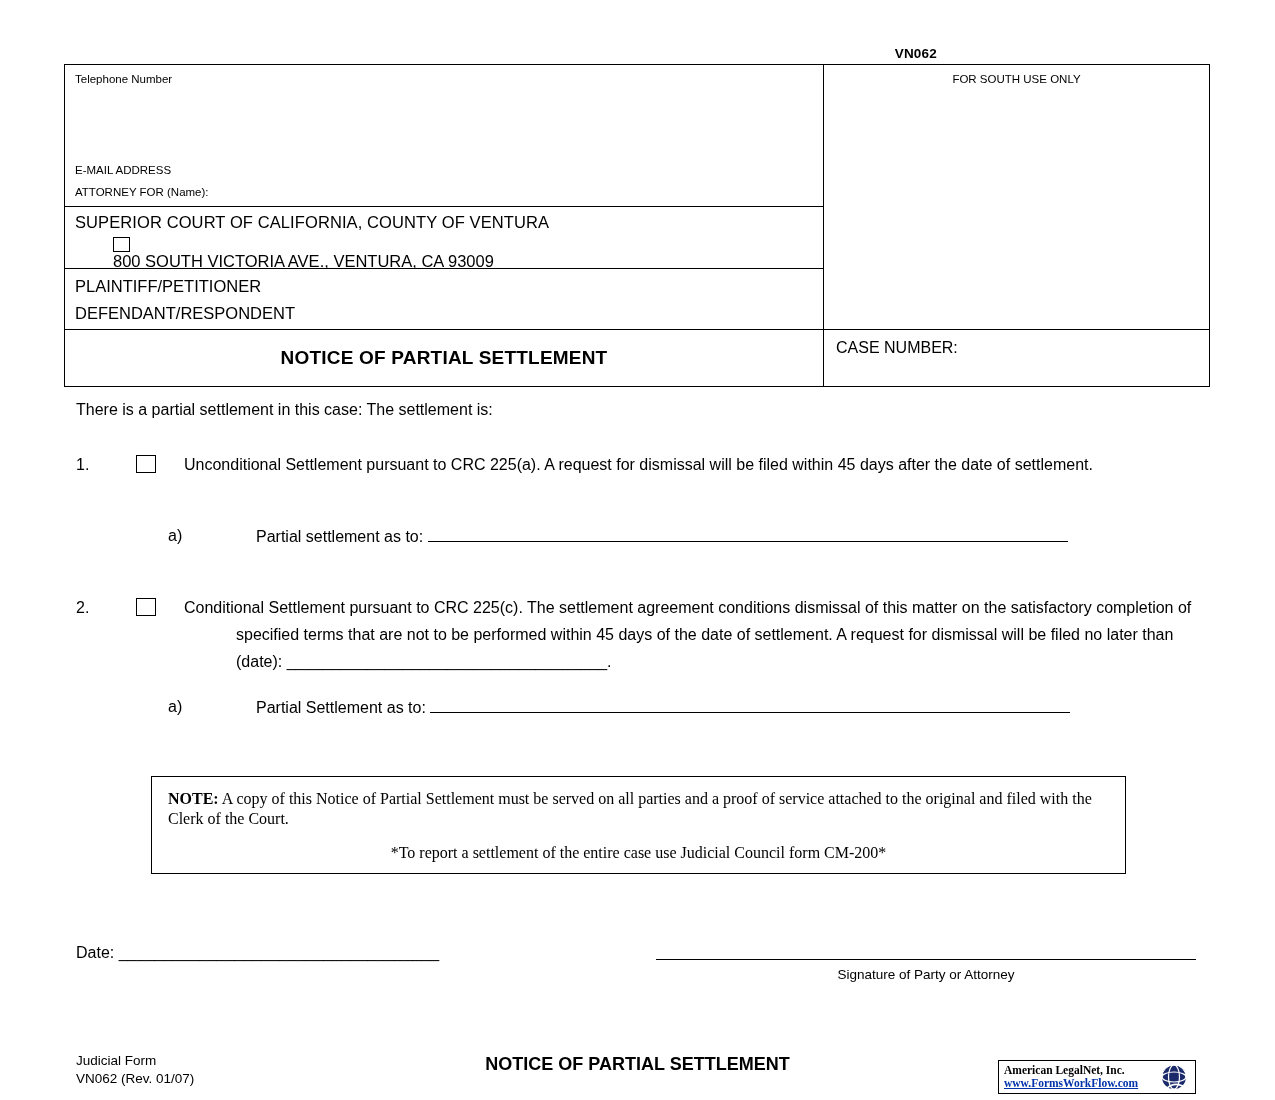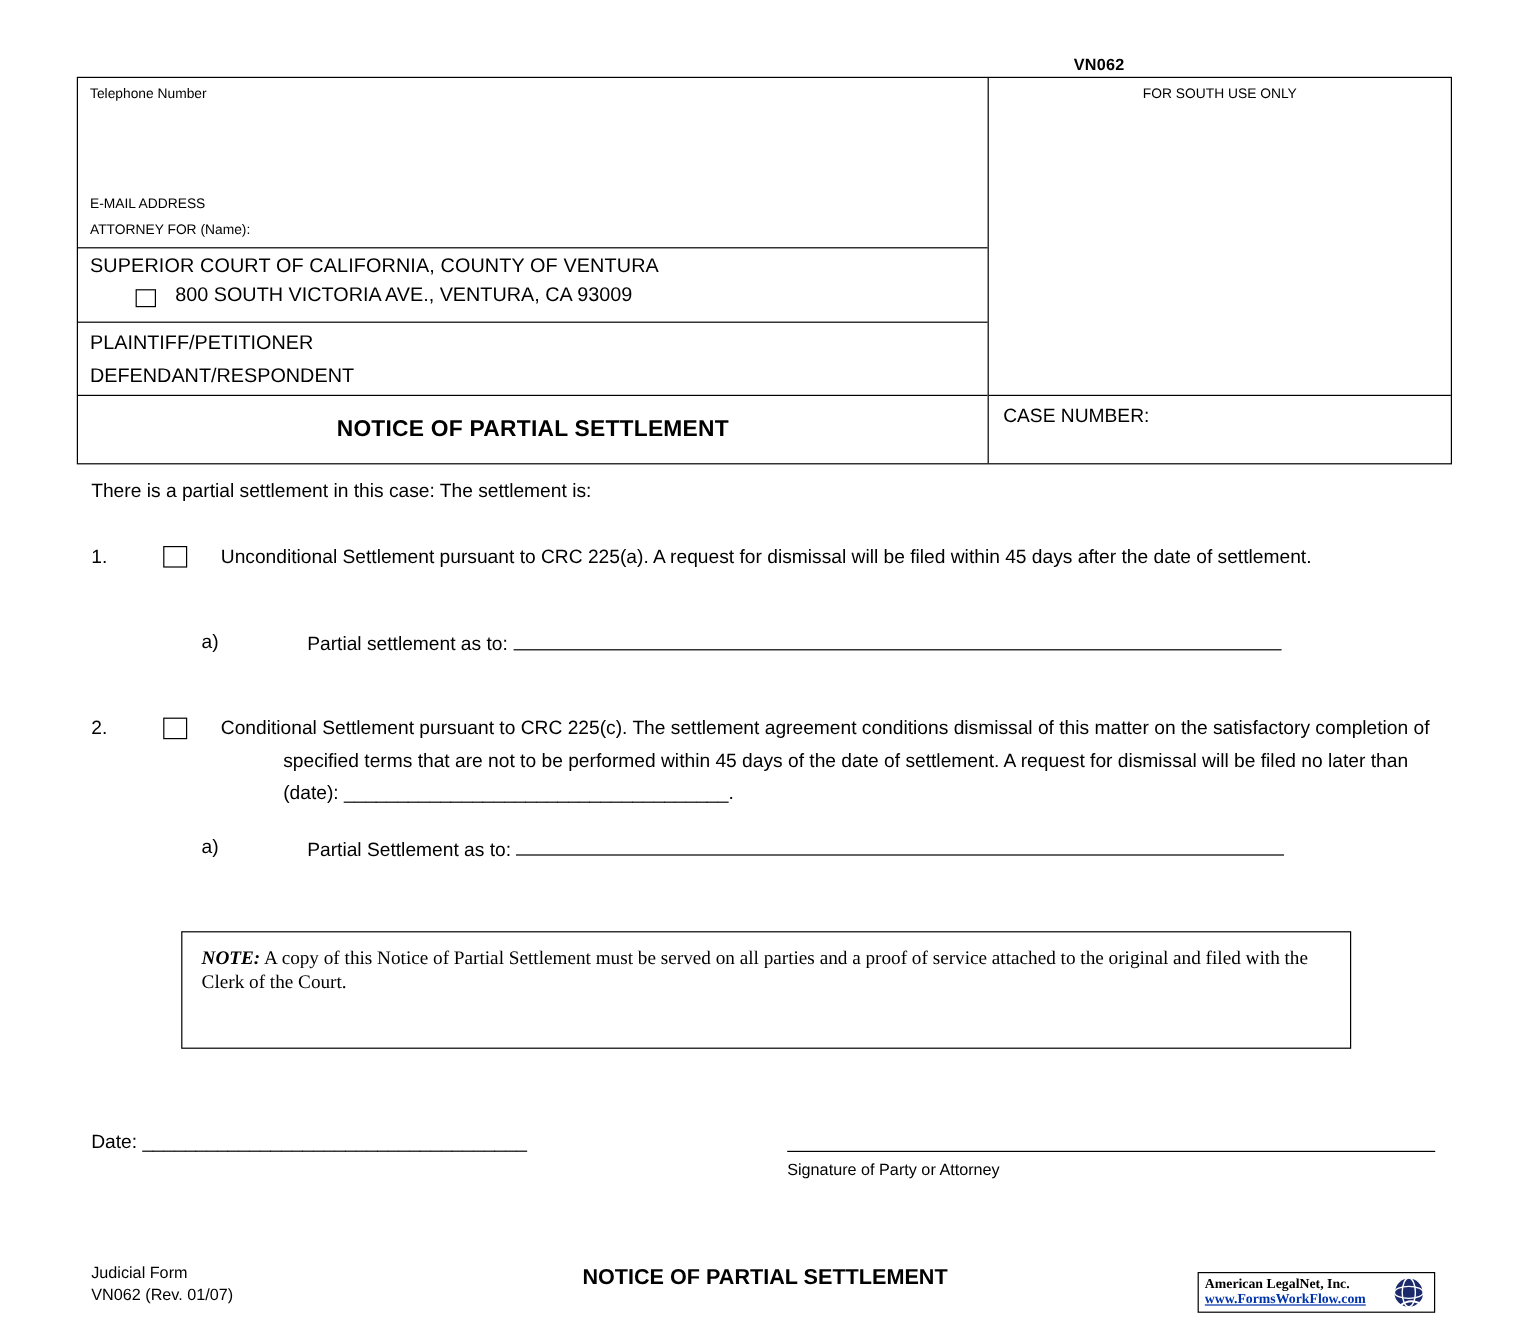--- a/index.html
+++ b/index.html
@@ -88,23 +88,24 @@
     box-sizing: border-box;
     border-bottom: 1.2px solid #000;
     padding: 6px 10px 0 10px;
   }
   .court-line1 {
     font-size: 16.5px;
     letter-spacing: 0.1px;
   }
   .court-line2 {
     display: flex;
-    align-items: flex-end;
+    align-items: flex-start;
     margin-top: 5px;
     padding-left: 38px;
+    flex-direction: column;
   }
   .court-line2 .cbox {
     width: 17px;
     height: 15px;
     border: 1.6px solid #000;
     box-sizing: border-box;
     margin-right: 16px;
   }
   .court-line2 .addr {
     font-size: 16.5px;
@@ -223,21 +224,21 @@
     top: 760px;
     width: 975px;
     height: 98px;
     border: 1.5px solid #000;
     box-sizing: border-box;
     padding: 12px 16px;
     font-family: "Liberation Serif", serif;
     font-size: 16px;
     line-height: 20px;
   }
-  .notebox .nb-label { font-weight: bold; font-style: italic; }
+  .notebox .nb-label { font-weight: bold; }
   .notebox .nb-star {
     text-align: center;
     margin-top: 14px;
   }
 
   
   .date-row {
     position: absolute;
     left: 76px;
     top: 928px;
@@ -248,20 +249,21 @@
     left: 656px;
     top: 943px;
     width: 540px;
     border-bottom: 1px solid #000;
   }
   .sig-label {
     position: absolute;
     left: 656px;
     top: 951px;
     width: 540px;
+    text-align: center;
     font-size: 13.5px;
   }
 
   
   .footer-left {
     position: absolute;
     left: 76px;
     top: 1036px;
     font-size: 13.5px;
     line-height: 18px;
@@ -383,20 +385,21 @@
       <span>Partial Settlement as to:</span>
       <span class="fillline fl-long"></span>
     </span>
   </div>
 
   <div class="notebox">
     <div>
       <span class="nb-label">NOTE:</span>
       <span>A copy of this Notice of Partial Settlement must be served on all parties and a proof of service attached to the original and filed with the Clerk of the Court.</span>
     </div>
+    <div class="nb-star">*To report a settlement of the entire case use Judicial Council form CM-200*</div>
   </div>
 
   <div class="date-row">Date: ____________________________________</div>
   <div class="sig-line"></div>
   <div class="sig-label">Signature of Party or Attorney</div>
 
   <div class="footer-left">
     <div>Judicial Form</div>
     <div>VN062 (Rev. 01/07)</div>
   </div>

